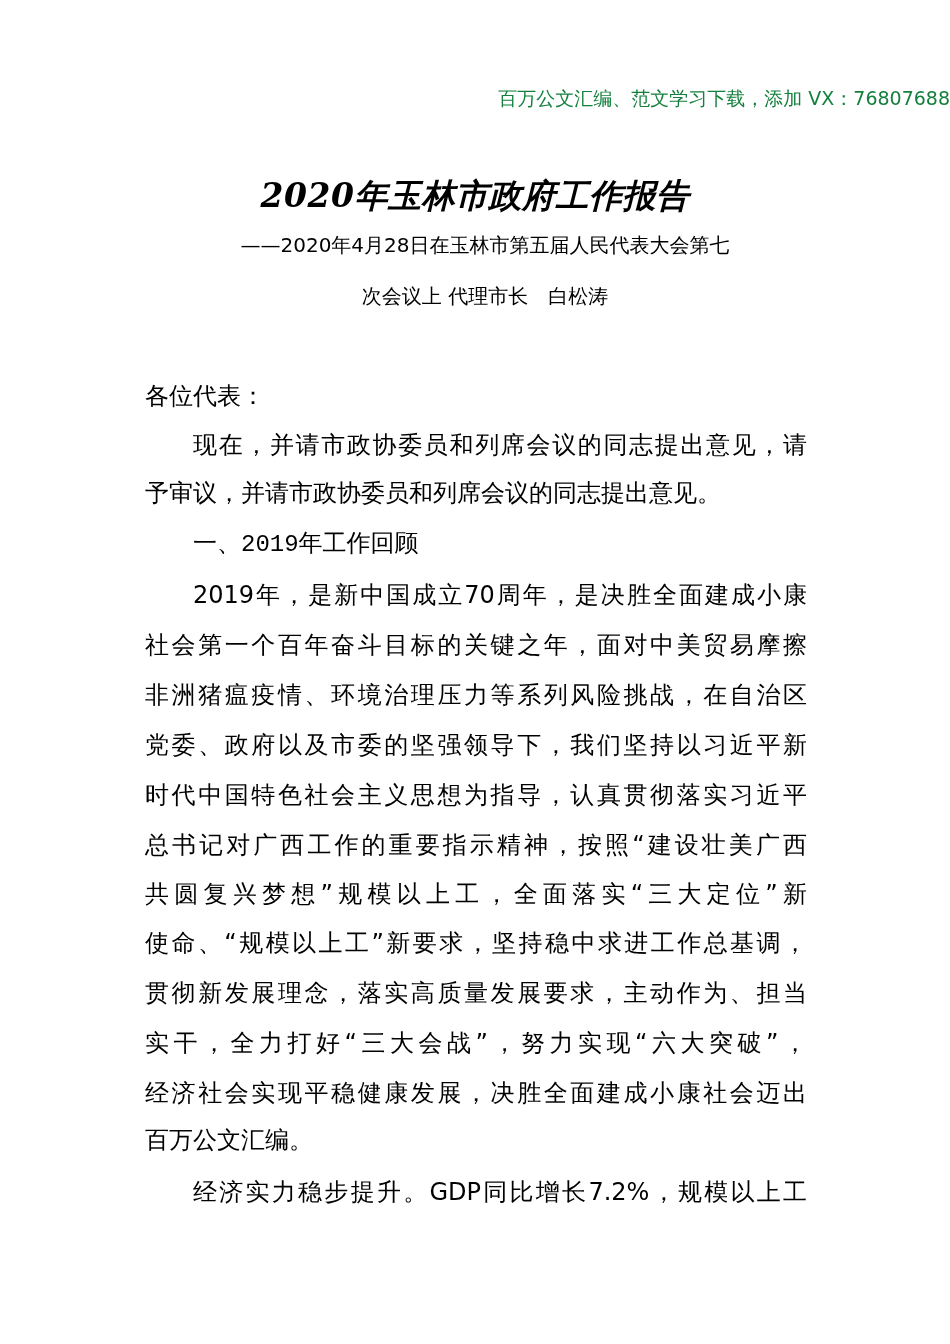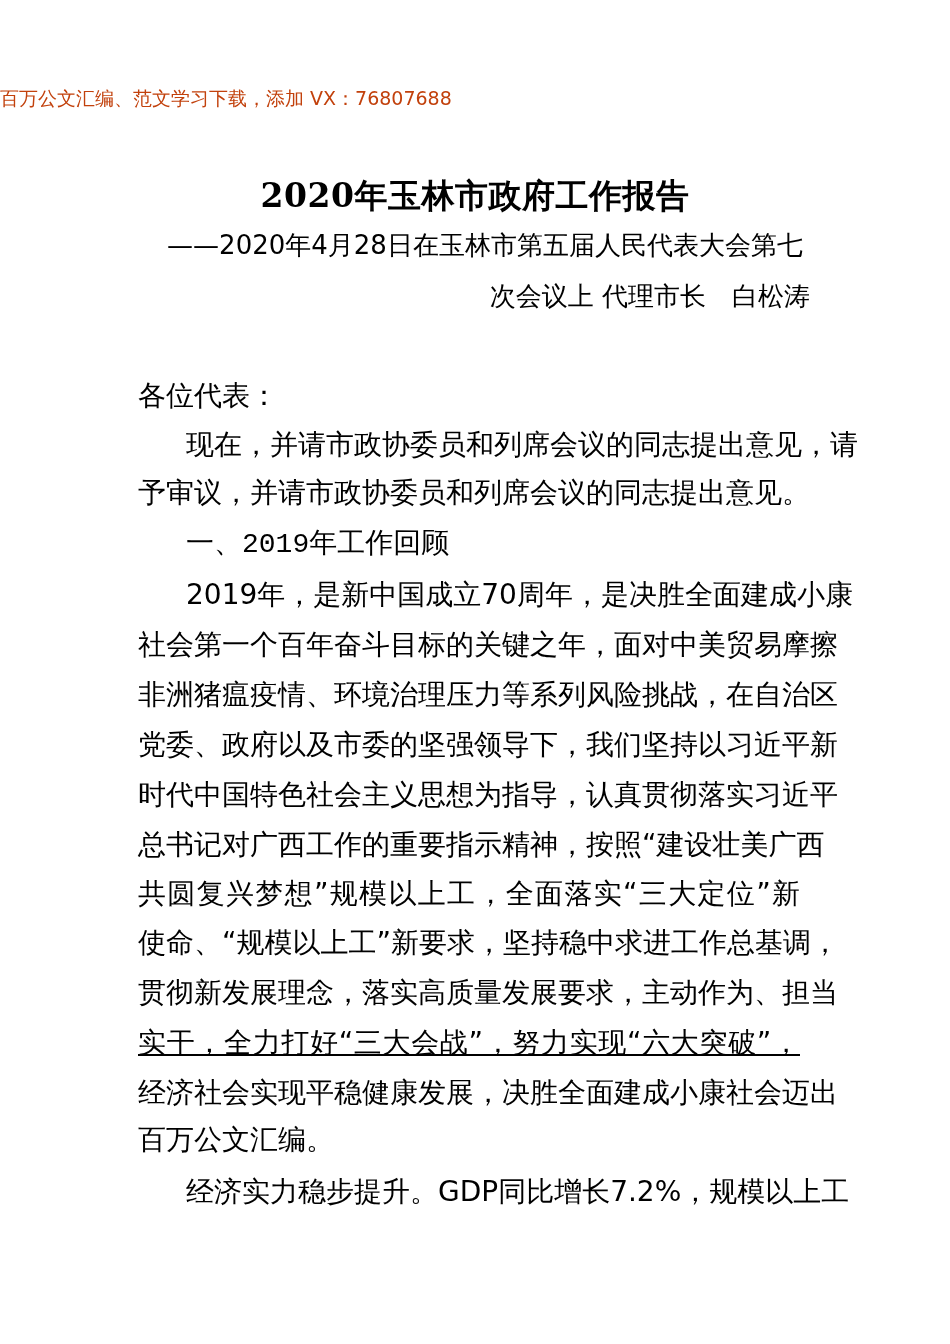--- a/index.html
+++ b/index.html
@@ -13,57 +13,58 @@
     position: relative;
     overflow: hidden;
     font-family: "DejaVu Sans", "Liberation Sans", sans-serif;
     color: #000000;
   }
   .watermark {
     position: absolute;
     top: 84px;
     left: 0;
     width: 950px;
-    text-align: left;
+    text-align: right;
     font-family: "DejaVu Sans", "Liberation Sans", sans-serif;
     font-size: 19px;
     line-height: 28px;
-    color: #c2410c;
+    color: #15803d;
     letter-spacing: 0px;
   }
   .title {
     position: absolute;
     top: 172px;
     left: 0;
     width: 950px;
     text-align: center;
     font-family: "DejaVu Serif", "Liberation Serif", serif;
     font-weight: bold;
     font-size: 33px;
     line-height: 48px;
     letter-spacing: 0.5px;
+    font-style: italic;
   }
   .subtitle {
     position: absolute;
     left: 160px;
     width: 650px;
     text-align: center;
     font-family: "DejaVu Sans", "Liberation Sans", sans-serif;
-    font-size: 26px;
+    font-size: 20px;
     line-height: 50px;
   }
   .subtitle.l1 { top: 220px; }
-  .subtitle.l2 { top: 271px; text-align: right; }
+  .subtitle.l2 { top: 271px; }
   .line {
     position: absolute;
-    left: 138px;
+    left: 145px;
     width: 662px;
     height: 50px;
     font-family: "DejaVu Sans", "Liberation Sans", sans-serif;
-    font-size: 28px;
+    font-size: 24px;
     line-height: 50px;
     white-space: nowrap;
     text-align: justify;
     text-align-last: justify;
   }
   .line.indent { padding-left: 48px; width: 614px; }
   .line.last { text-align-last: left; font-family: Liberation Mono, monospace; }
   .line.salutation { text-align-last: left; }
 </style>
 </head>
@@ -83,16 +84,16 @@
 <div class="line indent last" style="top:520px;">一、2019年工作回顾</div>
 <div class="line indent" style="top:570px;">2019年，是新中国成立70周年，是决胜全面建成小康</div>
 <div class="line" style="top:620px;">社会第一个百年奋斗目标的关键之年，面对中美贸易摩擦</div>
 <div class="line" style="top:670px;">非洲猪瘟疫情、环境治理压力等系列风险挑战，在自治区</div>
 <div class="line" style="top:720px;">党委、政府以及市委的坚强领导下，我们坚持以习近平新</div>
 <div class="line" style="top:770px;">时代中国特色社会主义思想为指导，认真贯彻落实习近平</div>
 <div class="line" style="top:820px;">总书记对广西工作的重要指示精神，按照“建设壮美广西</div>
 <div class="line" style="top:869px;">共圆复兴梦想”规模以上工，全面落实“三大定位”新</div>
 <div class="line" style="top:918px;">使命、“规模以上工”新要求，坚持稳中求进工作总基调，</div>
 <div class="line" style="top:968px;">贯彻新发展理念，落实高质量发展要求，主动作为、担当</div>
-<div class="line" style="top:1018px;text-decoration:underline;">实干，全力打好“三大会战”，努力实现“六大突破”，</div>
+<div class="line" style="top:1018px;">实干，全力打好“三大会战”，努力实现“六大突破”，</div>
 <div class="line" style="top:1068px;">经济社会实现平稳健康发展，决胜全面建成小康社会迈出</div>
 <div class="line last" style="top:1117px;">百万公文汇编。</div>
 <div class="line indent" style="top:1167px;">经济实力稳步提升。GDP同比增长7.2%，规模以上工</div>
 
 </body></html>

